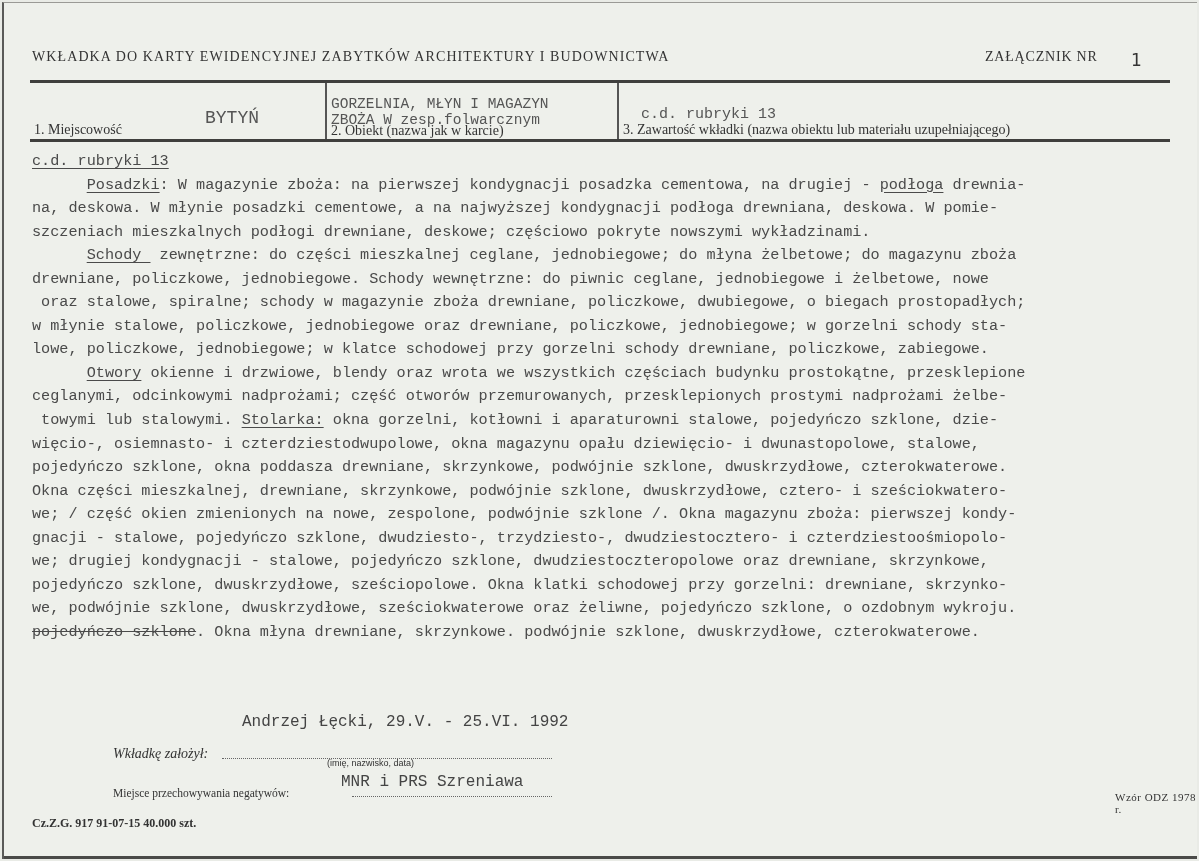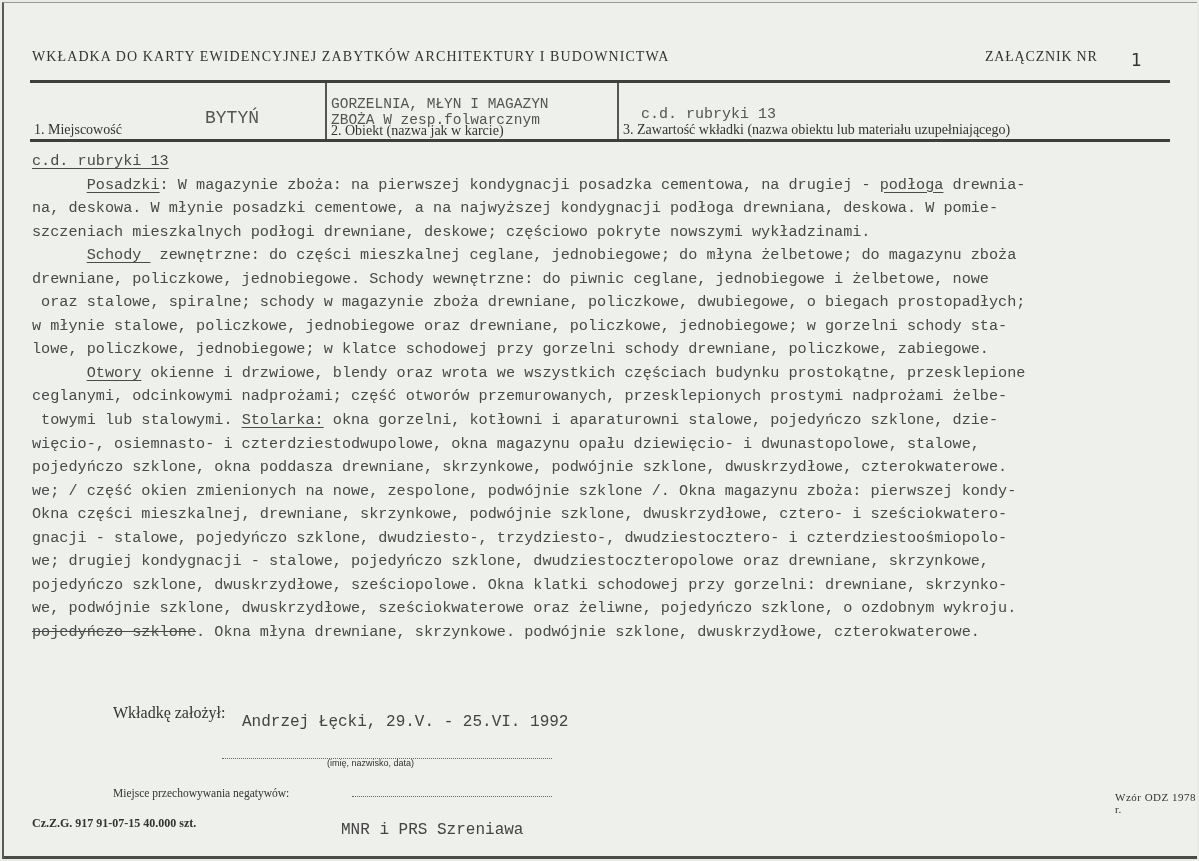--- a/index.html
+++ b/index.html
@@ -57,32 +57,32 @@
   }
   .line { white-space: pre; height: 23.55px; }
   .u { text-decoration: underline; text-underline-offset: 3px; }
   .strike { text-decoration: line-through; }
 
   .sig-val {
     position: absolute; left: 242px; top: 713px;
     font-family: "Liberation Mono", monospace; font-size: 16px; color: #444;
   }
   .sig-label {
-    position: absolute; left: 113px; top: 704px; font-size: 16px; color: #333;
+    position: absolute; left: 113px; top: 746px; font-size: 14px; color: #333; font-style: italic;
   }
   .dots {
     position: absolute; border-bottom: 1px dotted #666; height: 0;
   }
   .sig-hint {
     position: absolute; left: 327px; top: 758px;
     font-family: "Liberation Sans", sans-serif; font-size: 9px; color: #333;
   }
   .neg-val {
     position: absolute; left: 341px; top: 773px;
-    font-family: "Liberation Mono", monospace; font-size: 16px; color: #444; margin-top: 48px;
+    font-family: "Liberation Mono", monospace; font-size: 16px; color: #444;
   }
   .neg-label {
     position: absolute; left: 113px; top: 787px; font-size: 11.5px; color: #333;
   }
   .print-info {
     position: absolute; left: 32px; top: 816px;
     font-size: 12px; color: #333; font-weight: bold;
   }
   .form-model {
     position: absolute; left: 1115px; top: 791px;
@@ -125,22 +125,22 @@
       <div class="line"><span>      </span><span class="u">Schody </span><span> zewnętrzne: do części mieszkalnej ceglane, jednobiegowe; do młyna żelbetowe; do magazynu zboża</span></div>
       <div class="line"><span>drewniane, policzkowe, jednobiegowe. Schody wewnętrzne: do piwnic ceglane, jednobiegowe i żelbetowe, nowe</span></div>
       <div class="line"><span> oraz stalowe, spiralne; schody w magazynie zboża drewniane, policzkowe, dwubiegowe, o biegach prostopadłych;</span></div>
       <div class="line"><span>w młynie stalowe, policzkowe, jednobiegowe oraz drewniane, policzkowe, jednobiegowe; w gorzelni schody sta-</span></div>
       <div class="line"><span>lowe, policzkowe, jednobiegowe; w klatce schodowej przy gorzelni schody drewniane, policzkowe, zabiegowe.</span></div>
       <div class="line"><span>      </span><span class="u">Otwory</span><span> okienne i drzwiowe, blendy oraz wrota we wszystkich częściach budynku prostokątne, przesklepione</span></div>
       <div class="line"><span>ceglanymi, odcinkowymi nadprożami; część otworów przemurowanych, przesklepionych prostymi nadprożami żelbe-</span></div>
       <div class="line"><span> towymi lub stalowymi. </span><span class="u">Stolarka:</span><span> okna gorzelni, kotłowni i aparaturowni stalowe, pojedyńczo szklone, dzie-</span></div>
       <div class="line"><span>więcio-, osiemnasto- i czterdziestodwupolowe, okna magazynu opału dziewięcio- i dwunastopolowe, stalowe,</span></div>
       <div class="line"><span>pojedyńczo szklone, okna poddasza drewniane, skrzynkowe, podwójnie szklone, dwuskrzydłowe, czterokwaterowe.</span></div>
+      <div class="line"><span>Okna części mieszkalnej, drewniane, skrzynkowe, podwójnie szklone, dwuskrzydłowe, cztero- i sześciokwatero-</span></div>
       <div class="line"><span>we; / część okien zmienionych na nowe, zespolone, podwójnie szklone /. Okna magazynu zboża: pierwszej kondy-</span></div>
-      <div class="line"><span>Okna części mieszkalnej, drewniane, skrzynkowe, podwójnie szklone, dwuskrzydłowe, cztero- i sześciokwatero-</span></div>
       <div class="line"><span>gnacji - stalowe, pojedyńczo szklone, dwudziesto-, trzydziesto-, dwudziestocztero- i czterdziestoośmiopolo-</span></div>
       <div class="line"><span>we; drugiej kondygnacji - stalowe, pojedyńczo szklone, dwudziestoczteropolowe oraz drewniane, skrzynkowe,</span></div>
       <div class="line"><span>pojedyńczo szklone, dwuskrzydłowe, sześciopolowe. Okna klatki schodowej przy gorzelni: drewniane, skrzynko-</span></div>
       <div class="line"><span>we, podwójnie szklone, dwuskrzydłowe, sześciokwaterowe oraz żeliwne, pojedyńczo szklone, o ozdobnym wykroju.</span></div>
       <div class="line"><span class="strike">pojedyńczo szklone</span><span>. Okna młyna drewniane, skrzynkowe. podwójnie szklone, dwuskrzydłowe, czterokwaterowe.</span></div>
     </div>
 </div>
 
 <div class="sig-val">Andrzej Łęcki, 29.V. - 25.VI. 1992</div>
 <div class="sig-label">Wkładkę założył:</div>

